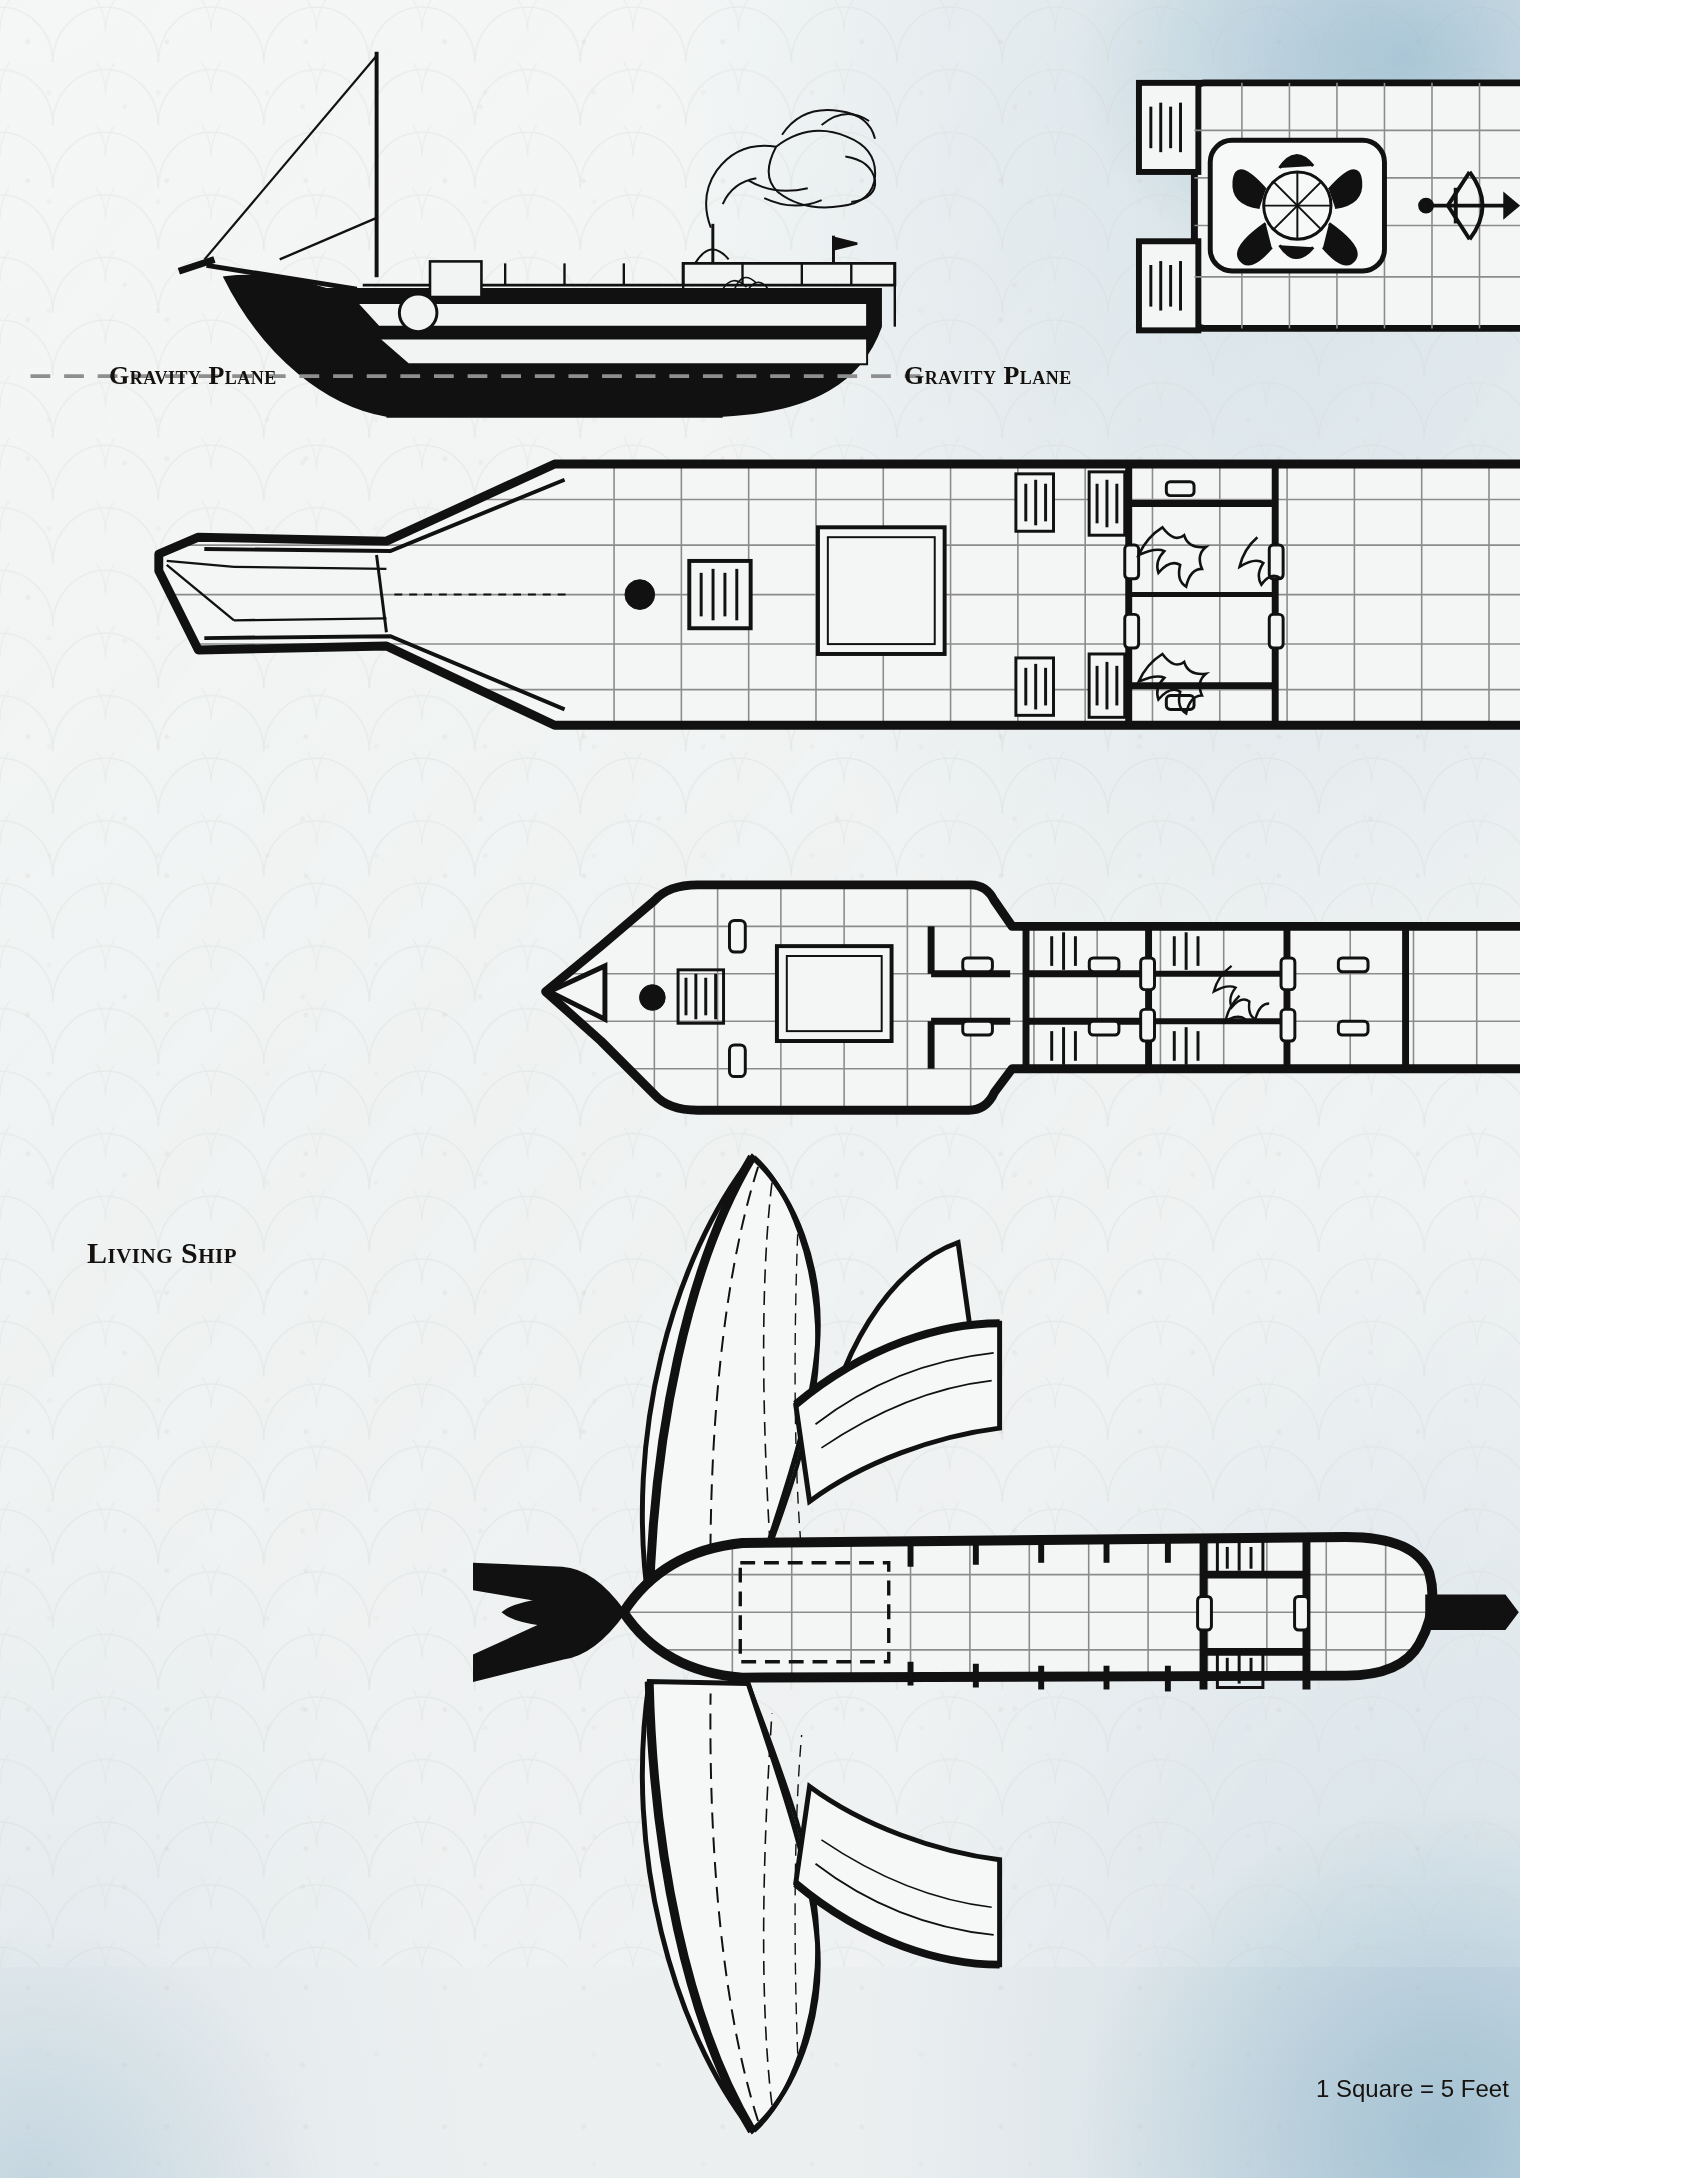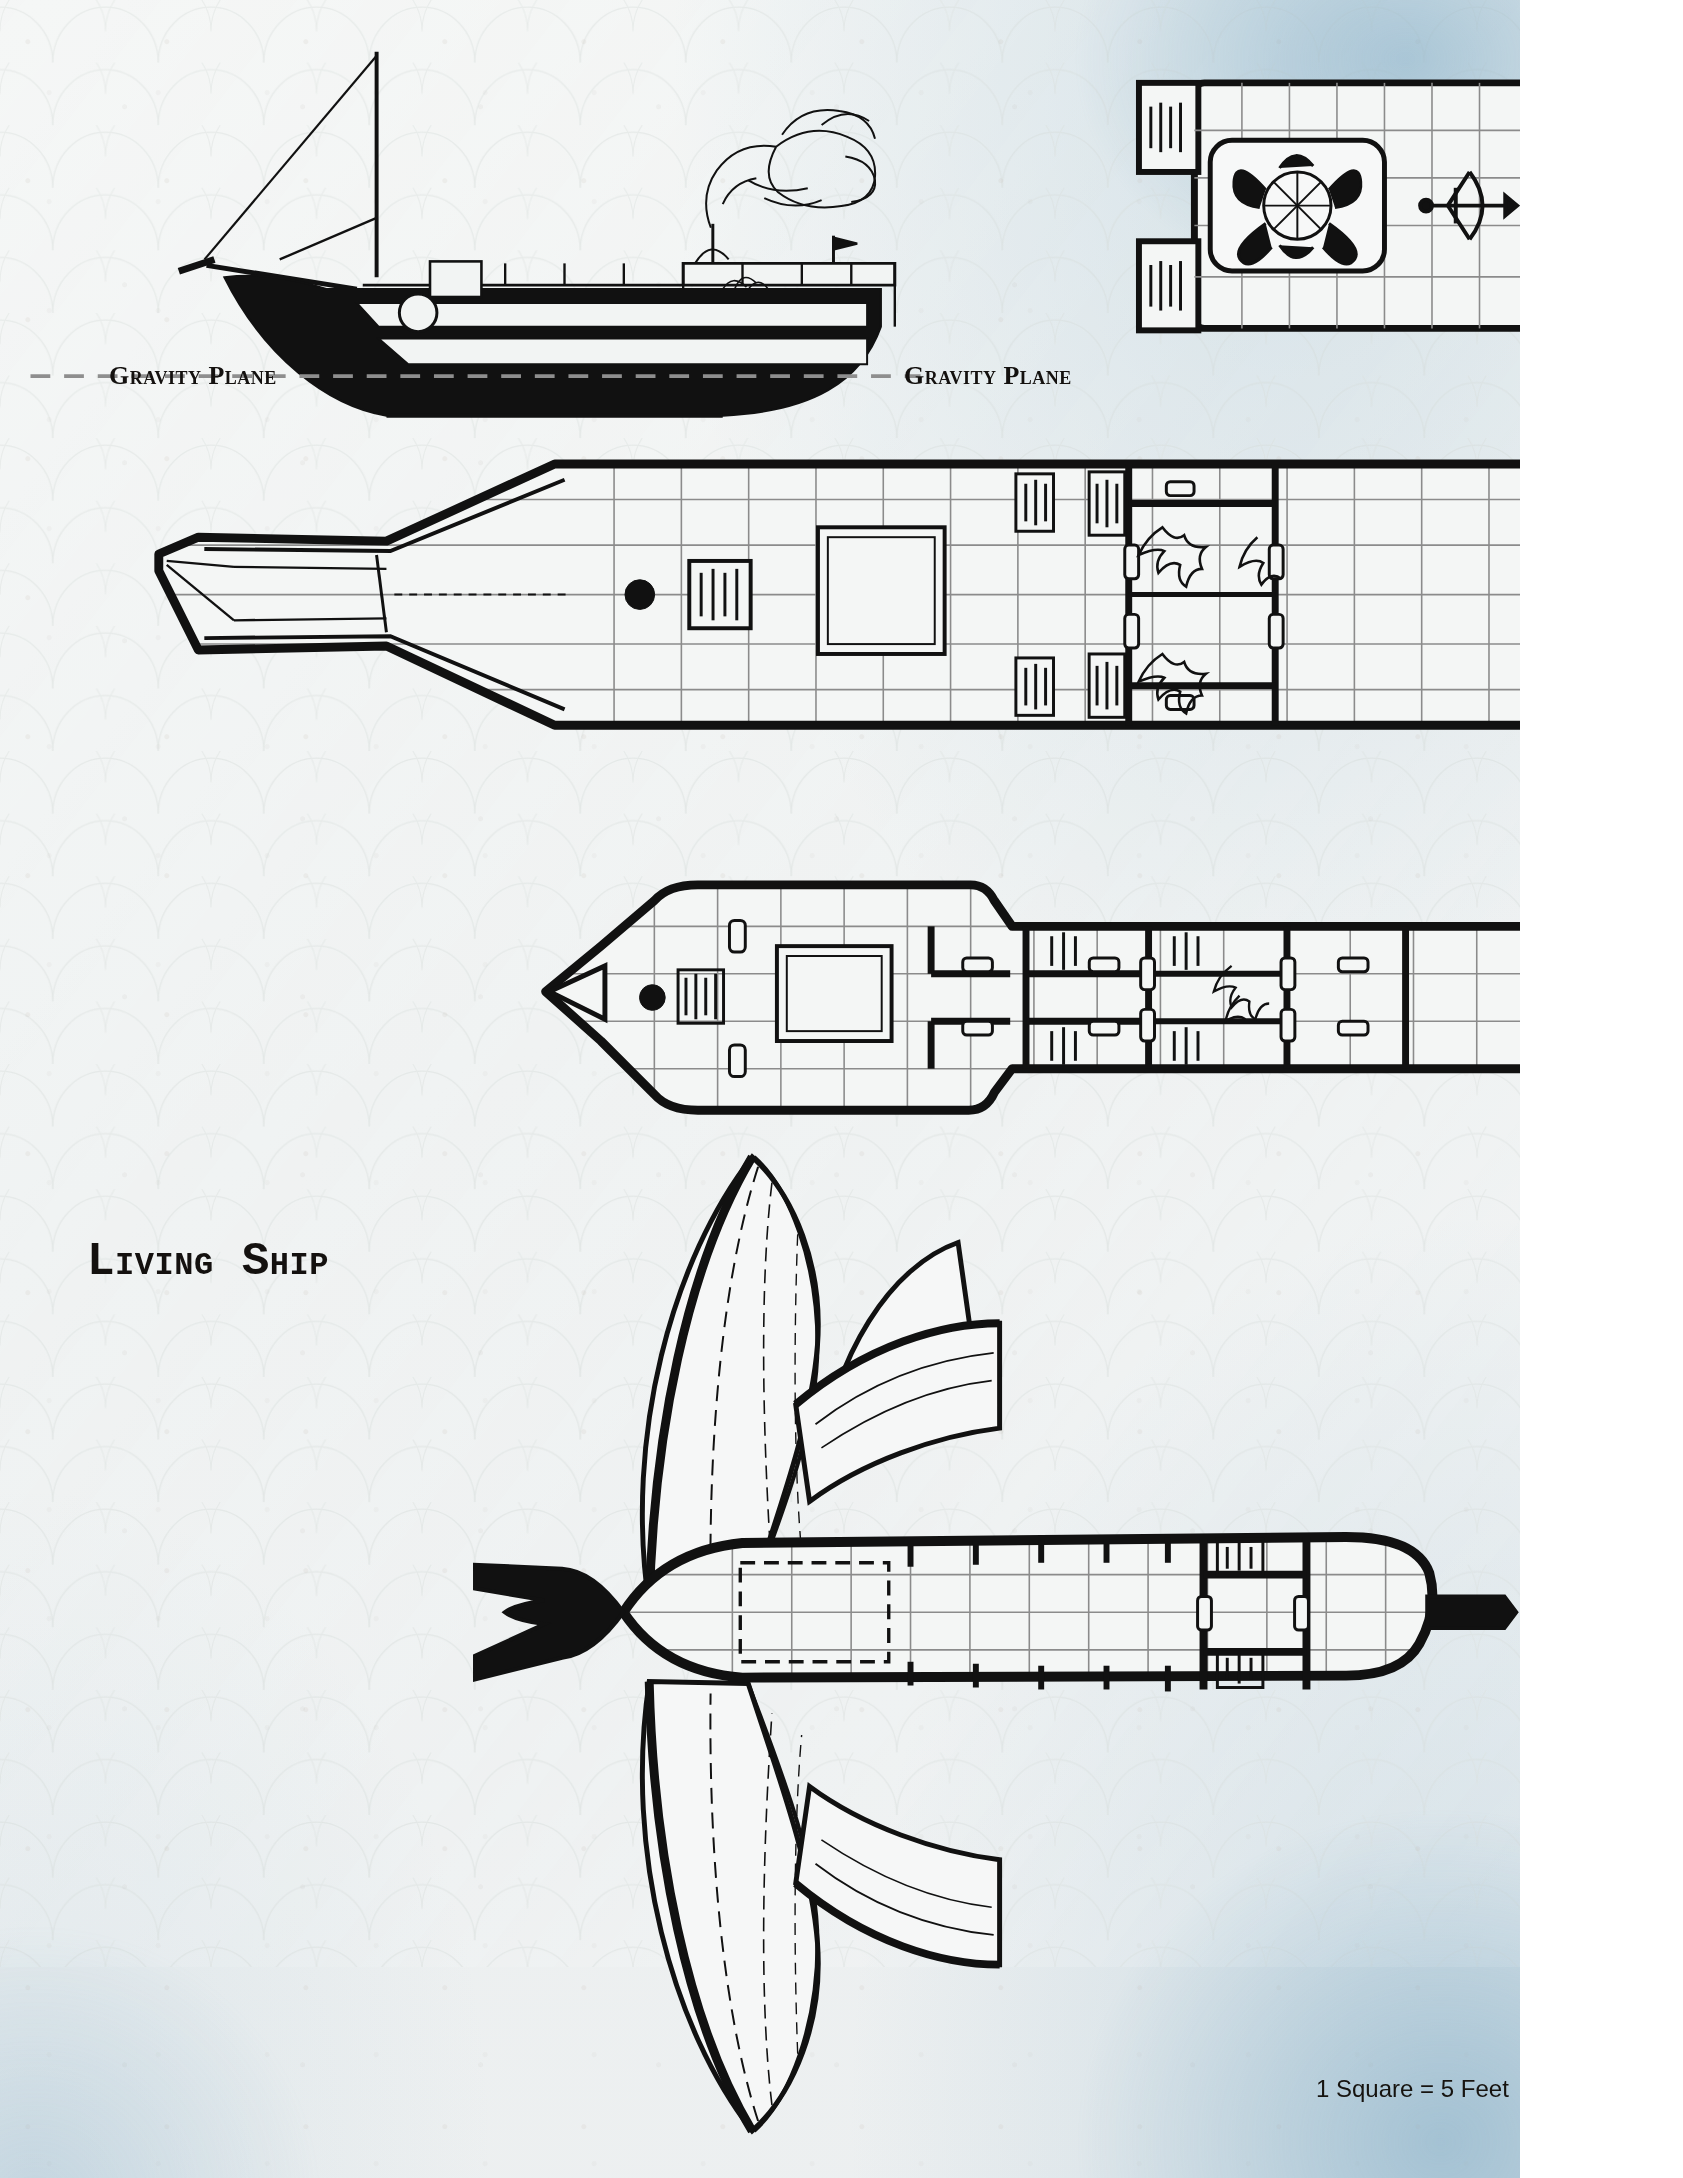--- a/index.html
+++ b/index.html
@@ -72,21 +72,21 @@
   #label-gravity-left {
     left: 109px; top: 361px;
     font-size: 26px; font-weight: bold;
   }
   #label-gravity-right {
     left: 904px; top: 361px;
     font-size: 26px; font-weight: bold;
   }
   #title-living-ship {
     left: 87px; top: 1236px;
-    font-size: 46px; font-weight: bold; font-family: Liberation Mono, monospace;
+    font-size: 30px; font-weight: bold;
   }
   #scale-note {
     left: 1316px; top: 2075px;
     font-size: 24px;
     font-family: "Liberation Sans", sans-serif;
     color: #16130f;
   }
 </style>
 </head>
 <body>

